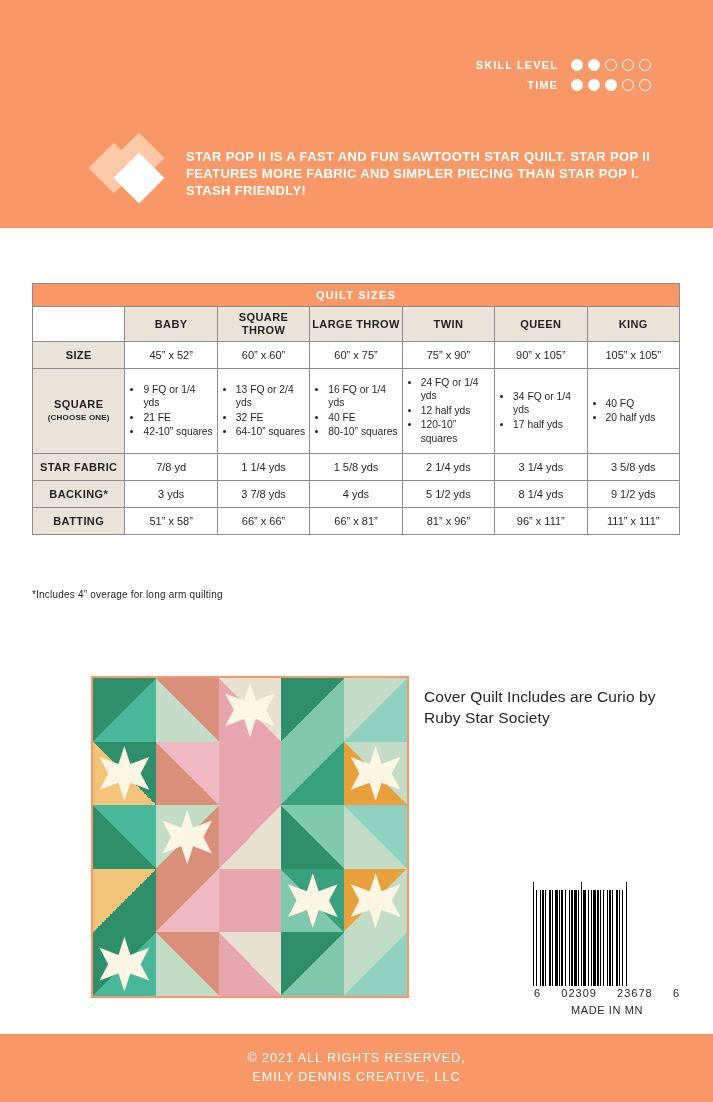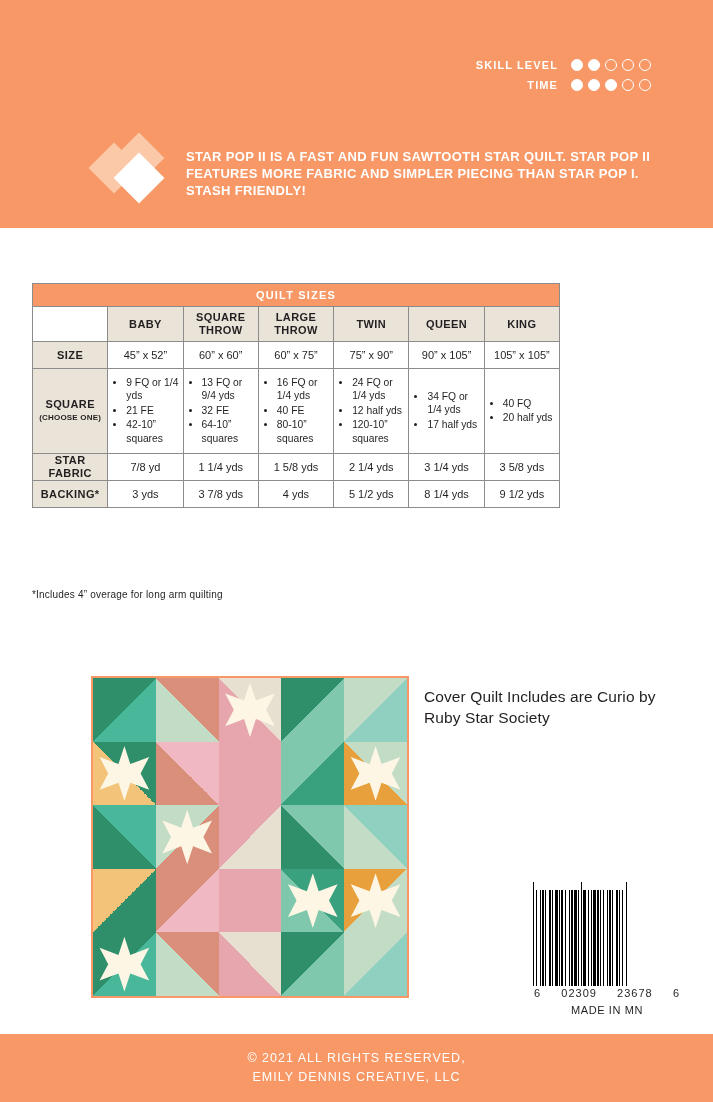--- a/index.html
+++ b/index.html
@@ -91,21 +91,21 @@
 
   
   .table-wrap {
     position: absolute;
     left: 32px;
     top: 283px;
     width: 648px;
   }
   table.quilt {
     border-collapse: collapse;
-    width: 528px;
+    width: 648px;
     table-layout: fixed;
     font-size: 10.5px;
   }
   table.quilt th, table.quilt td {
     border: 1px solid #8c8c8c;
     padding: 0;
     text-align: center;
     vertical-align: middle;
   }
   .tbl-title {
@@ -330,21 +330,21 @@
       </td>
       <td class="cell">
         <ul class="bullets">
           <li>9 FQ or 1/4 yds</li>
           <li>21 FE</li>
           <li>42-10” squares</li>
         </ul>
       </td>
       <td class="cell">
         <ul class="bullets">
-          <li>13 FQ or 9/4 yds</li>
+          <li>13 FQ or 2/4 yds</li>
           <li>32 FE</li>
           <li>64-10” squares</li>
         </ul>
       </td>
       <td class="cell">
         <ul class="bullets">
           <li>16 FQ or 1/4 yds</li>
           <li>40 FE</li>
           <li>80-10” squares</li>
         </ul>
@@ -383,20 +383,29 @@
     <tr>
       <td class="row-head">BACKING*</td>
       <td class="cell">3 yds</td>
       <td class="cell">3 7/8 yds</td>
       <td class="cell">4 yds</td>
       <td class="cell">5 1/2 yds</td>
       <td class="cell">8 1/4 yds</td>
       <td class="cell">9 1/2 yds</td>
     </tr>
 
+    <tr>
+      <td class="row-head">BATTING</td>
+      <td class="cell">51” x 58”</td>
+      <td class="cell">66” x 66”</td>
+      <td class="cell">66” x 81”</td>
+      <td class="cell">81” x 96”</td>
+      <td class="cell">96” x 111”</td>
+      <td class="cell">111” x 111”</td>
+    </tr>
 
   </tbody>
     </table>
 </div>
 
 <div class="footnote">*Includes 4” overage for long arm quilting</div>
 
 <div class="quilt-img">
   <div class="quilt-grid" id="quiltGrid">
       <div class="qcell" style="background: rgb(47, 143, 107);">

